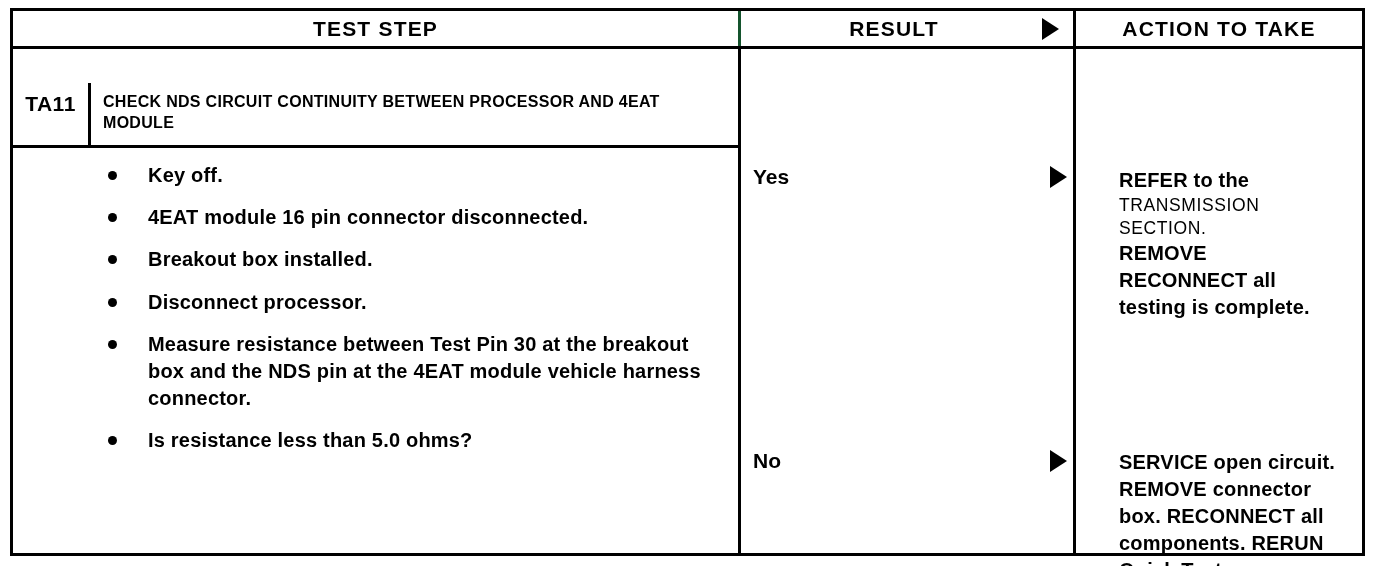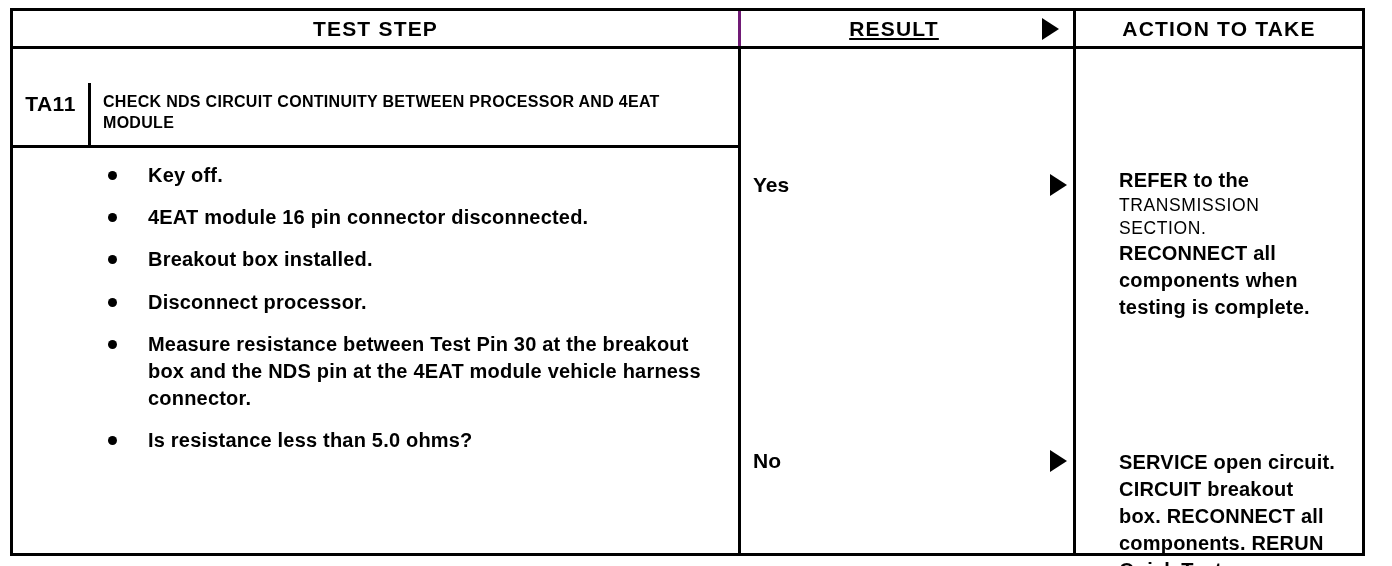--- a/index.html
+++ b/index.html
@@ -37,21 +37,21 @@
   
   .header-row {
     display: flex;
     height: 38px;
     flex: 0 0 38px;
     border-bottom: 3px solid #000;
     box-sizing: border-box;
   }
   .col-teststep  { width: 725px; flex: 0 0 725px; box-sizing: border-box; }
   .col-result    { width: 335px; flex: 0 0 335px; box-sizing: border-box;
-                   border-left: 3px solid #701a75; text-decoration: underline; }
+                   border-left: 3px solid #14532d; }
   .col-action    { flex: 1 1 auto;             box-sizing: border-box;
                    border-left: 3px solid #000; }
 
   .hdr-cell {
     display: flex;
     align-items: center;
     justify-content: center;
     font-weight: bold;
     font-size: 21px;
     letter-spacing: 1.2px;
@@ -162,21 +162,21 @@
     display: flex;
     align-items: center;
     justify-content: space-between;
     box-sizing: border-box;
     padding: 0 6px 0 12px;
   }
   .result-entry .rlabel {
     font-weight: bold;
     font-size: 21px;
   }
-  .result-yes { top: 124px; }
+  .result-yes { top: 116px; }
   .result-no  { top: 400px; }
 
   
   .action-body {
     flex: 1 1 auto;
     box-sizing: border-box;
     border-left: 3px solid #000;
     position: relative;
   }
   .action-block {
@@ -254,27 +254,27 @@
           <span class="rlabel">No</span>
           <span class="tri"></span>
         </div>
       </div>
 
       <div class="action-body">
         <div class="action-block action-yes">
           <div class="act-line">REFER to the</div>
           <div class="act-line light">TRANSMISSION</div>
           <div class="act-line light">SECTION.</div>
+          <div class="act-line">REMOVE</div>
           <div class="act-line">RECONNECT all</div>
-          <div class="act-line">components when</div>
           <div class="act-line">testing is complete.</div>
         </div>
         <div class="action-block action-no">
           <div class="act-line">SERVICE open circuit.</div>
-          <div class="act-line">CIRCUIT breakout</div>
+          <div class="act-line">REMOVE connector</div>
           <div class="act-line">box. RECONNECT all</div>
           <div class="act-line">components. RERUN</div>
           <div class="act-line">Quick Test.</div>
         </div>
       </div>
 
     </div>
   </div>
 </div>
 

